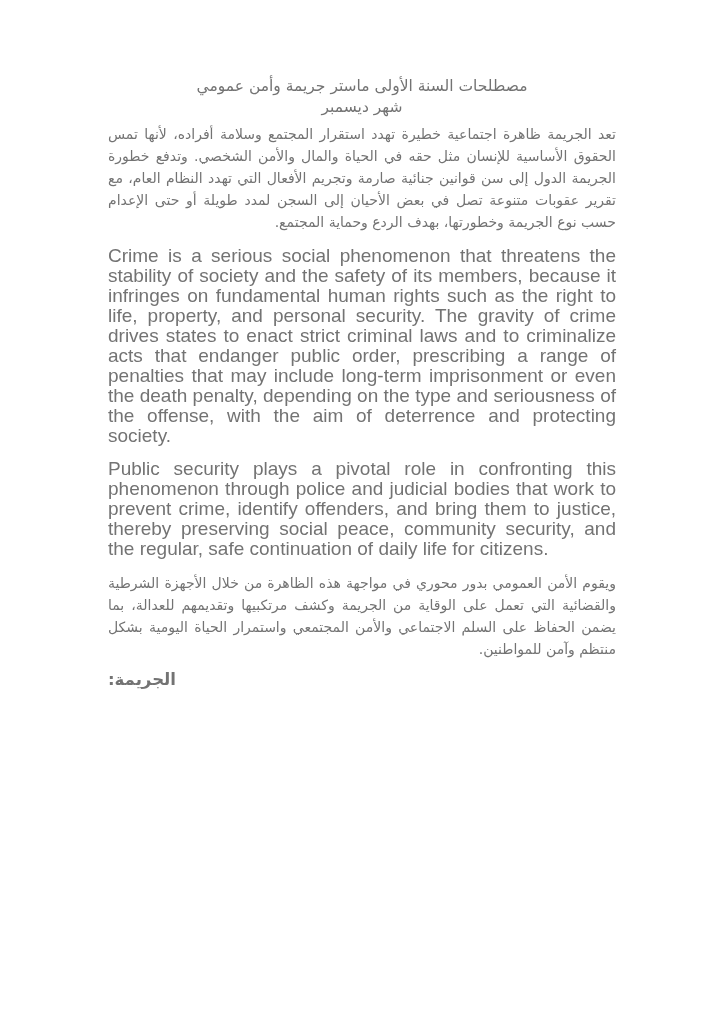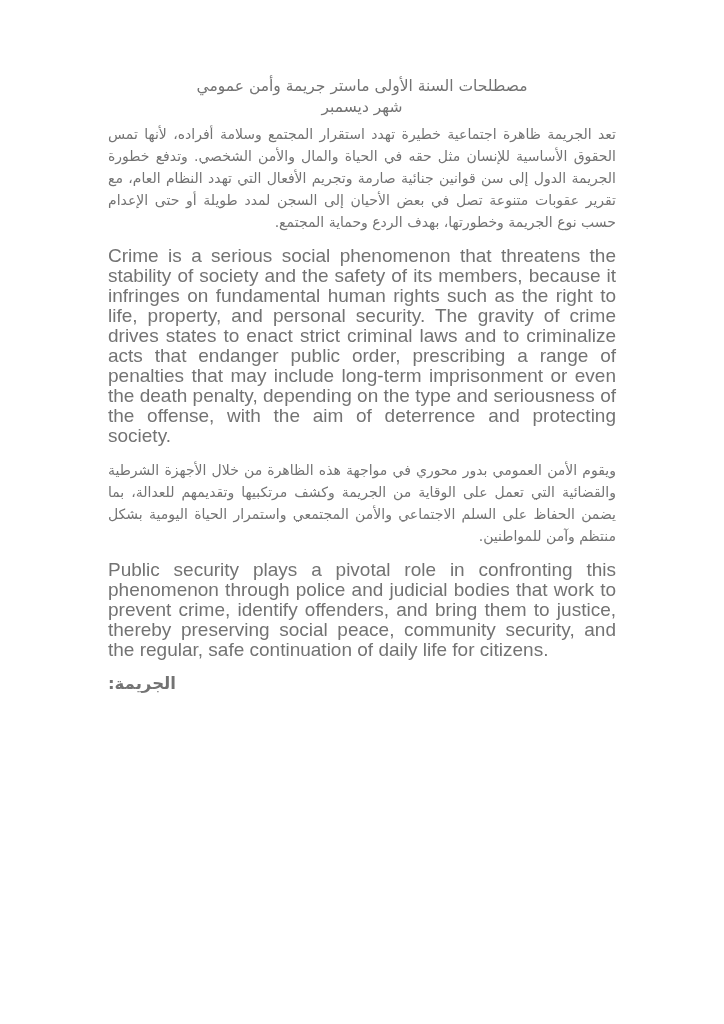--- a/index.html
+++ b/index.html
@@ -69,19 +69,19 @@
 
   <div class="header">
     <div class="ar header-line">مصطلحات السنة الأولى ماستر جريمة وأمن عمومي</div>
     <div class="ar header-line">شهر ديسمبر</div>
   </div>
 
   <p class="para ar" dir="rtl">تعد الجريمة ظاهرة اجتماعية خطيرة تهدد استقرار المجتمع وسلامة أفراده، لأنها تمس الحقوق الأساسية للإنسان مثل حقه في الحياة والمال والأمن الشخصي. وتدفع خطورة الجريمة الدول إلى سن قوانين جنائية صارمة وتجريم الأفعال التي تهدد النظام العام، مع تقرير عقوبات متنوعة تصل في بعض الأحيان إلى السجن لمدد طويلة أو حتى الإعدام حسب نوع الجريمة وخطورتها، بهدف الردع وحماية المجتمع.</p>
 
   <p class="para en" dir="ltr">Crime is a serious social phenomenon that threatens the stability of society and the safety of its members, because it infringes on fundamental human rights such as the right to life, property, and personal security. The gravity of crime drives states to enact strict criminal laws and to criminalize acts that endanger public order, prescribing a range of penalties that may include long-term imprisonment or even the death penalty, depending on the type and seriousness of the offense, with the aim of deterrence and protecting society.</p>
 
+  <p class="para en" dir="ltr">Public security plays a pivotal role in confronting this phenomenon through police and judicial bodies that work to prevent crime, identify offenders, and bring them to justice, thereby preserving social peace, community security, and the regular, safe continuation of daily life for citizens.</p>
+
   <p class="para ar" dir="rtl">ويقوم الأمن العمومي بدور محوري في مواجهة هذه الظاهرة من خلال الأجهزة الشرطية والقضائية التي تعمل على الوقاية من الجريمة وكشف مرتكبيها وتقديمهم للعدالة، بما يضمن الحفاظ على السلم الاجتماعي والأمن المجتمعي واستمرار الحياة اليومية بشكل منتظم وآمن للمواطنين.</p>
-
-  <p class="para en" dir="ltr">Public security plays a pivotal role in confronting this phenomenon through police and judicial bodies that work to prevent crime, identify offenders, and bring them to justice, thereby preserving social peace, community security, and the regular, safe continuation of daily life for citizens.</p>
 
   <div class="ar term-heading" dir="rtl">الجريمة:</div>
 
 </div>
 
 </body></html>

